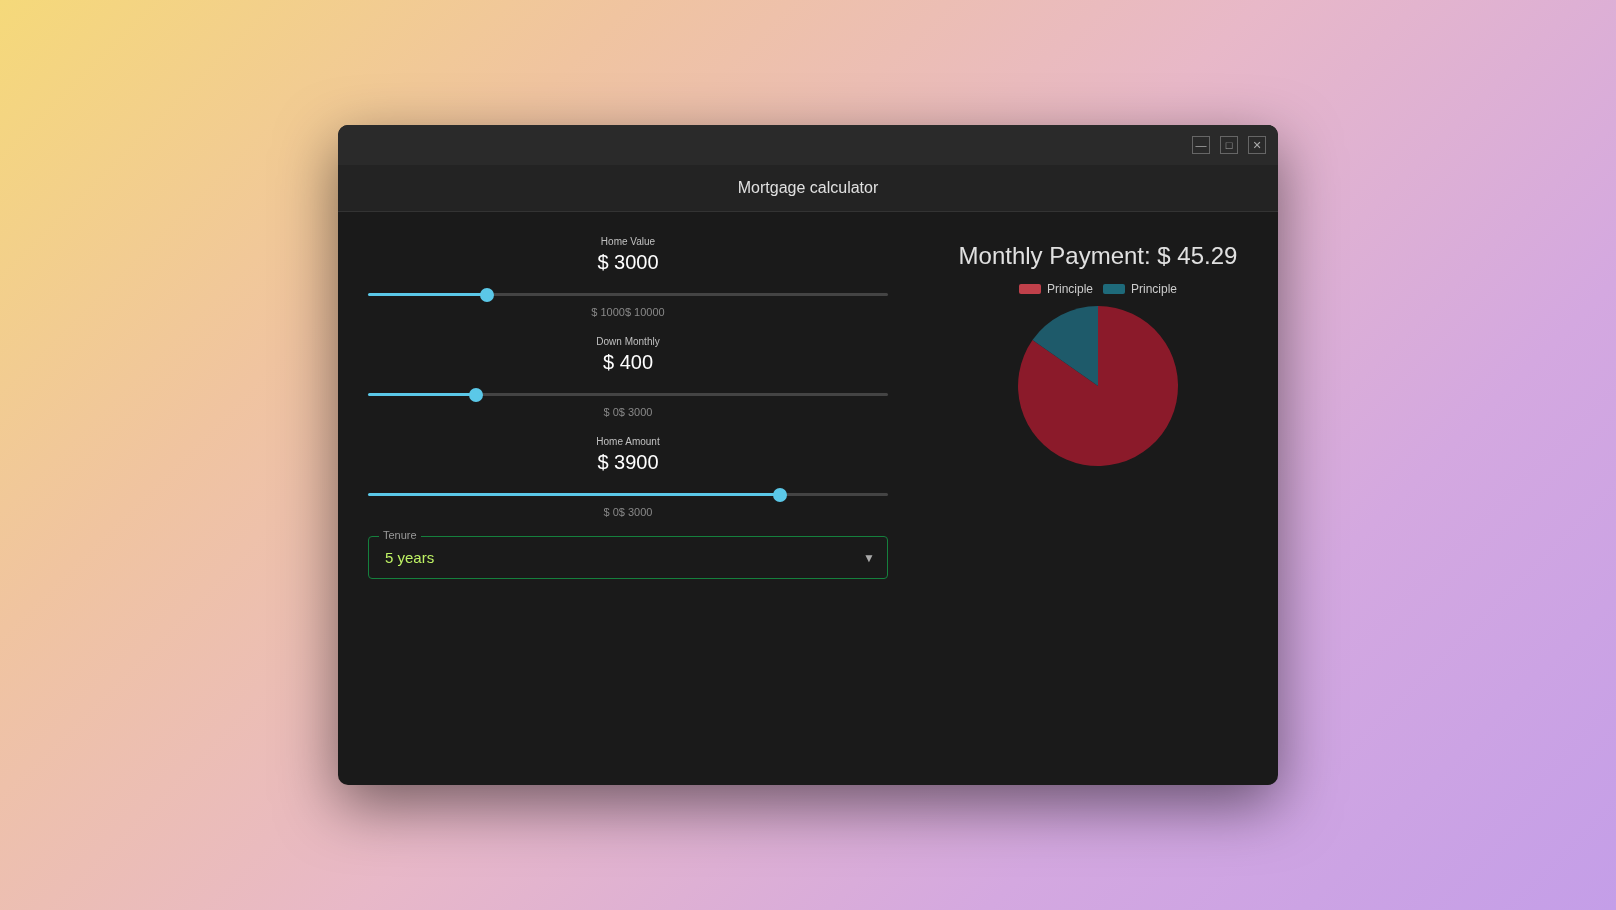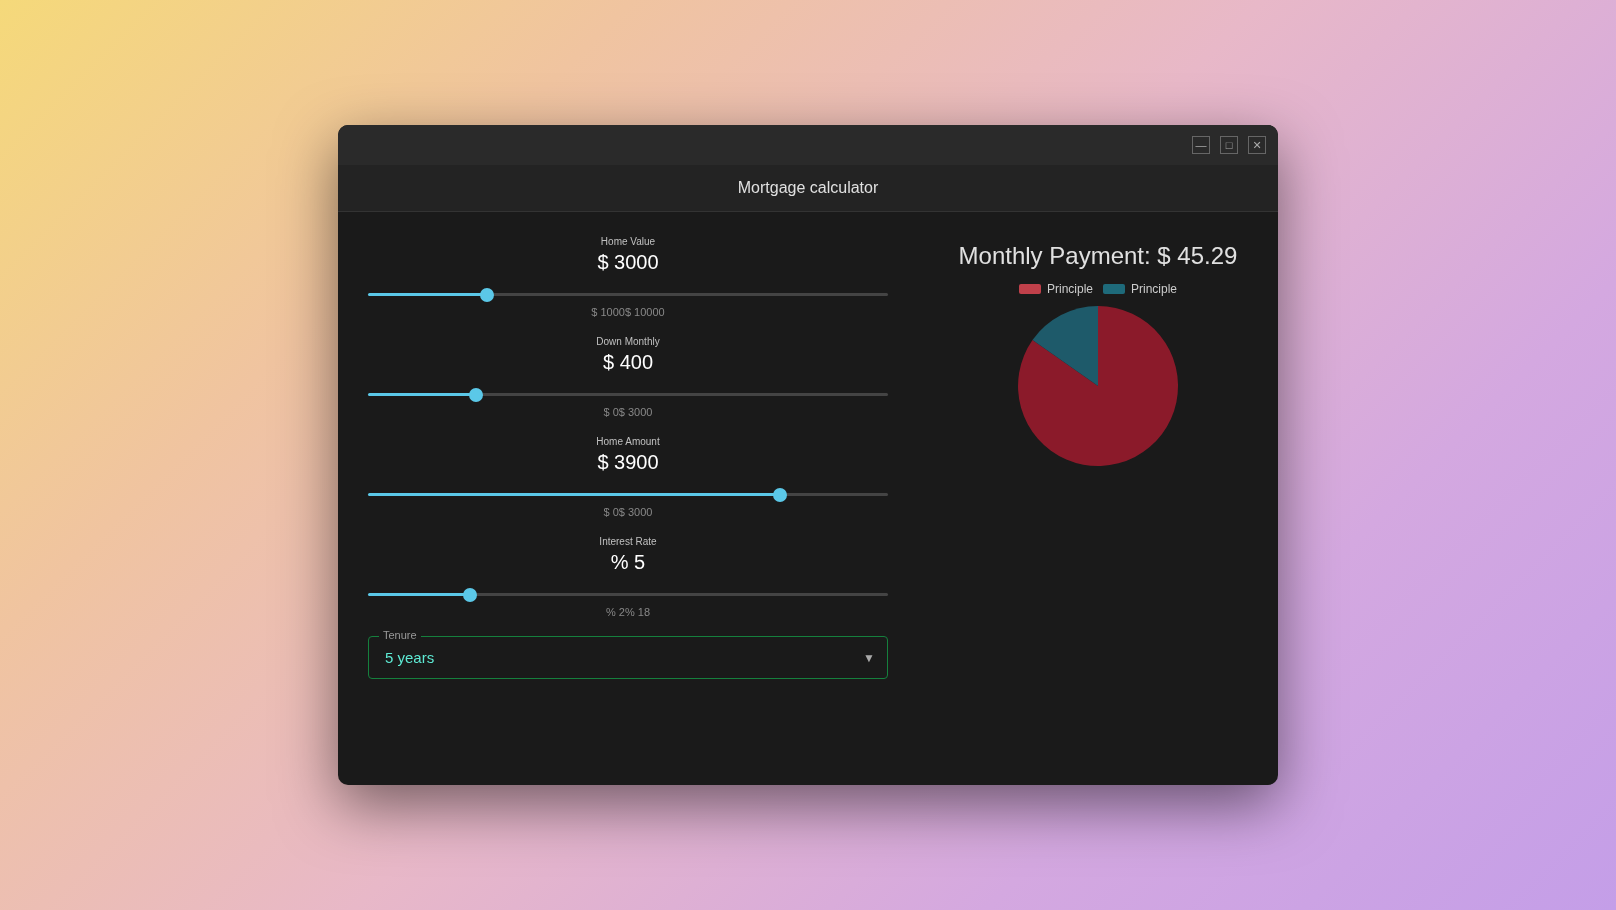--- a/index.html
+++ b/index.html
@@ -171,21 +171,21 @@
       background: #1a1a1a;
       color: #999;
       font-size: 11px;
       padding: 0 4px;
     }
 
     .tenure-select {
       width: 100%;
       background: transparent;
       border: none;
-      color: #5eead4;
+      color: #bef264;
       font-size: 15px;
       padding: 12px 16px;
       cursor: pointer;
       outline: none;
       -webkit-appearance: none;
       appearance: none;
     }
 
     .tenure-arrow {
       position: absolute;
@@ -285,31 +285,20 @@
         <span class="field-value">$ 3900</span>
         <div class="slider-container">
           <input type="range" class="slider" id="loanAmountSlider" min="0" max="3000" value="2400" style="--fill-pct: 80%;">
         </div>
         <div class="range-labels">
           <span>$ 0</span>
           <span>$ 3000</span>
         </div>
       </div>
 
-      <div class="field-group">
-        <span class="field-label">Interest Rate</span>
-        <span class="field-value">% 5</span>
-        <div class="slider-container">
-          <input type="range" class="slider" id="interestRateSlider" min="2" max="18" value="5" style="--fill-pct: 18.75%;">
-        </div>
-        <div class="range-labels">
-          <span>% 2</span>
-          <span>% 18</span>
-        </div>
-      </div>
 
       <div class="tenure-group">
         <span class="tenure-label">Tenure</span>
         <select class="tenure-select">
           <option>1 year</option>
           <option>2 years</option>
           <option>3 years</option>
           <option>4 years</option>
           <option selected="">5 years</option>
           <option>10 years</option>

